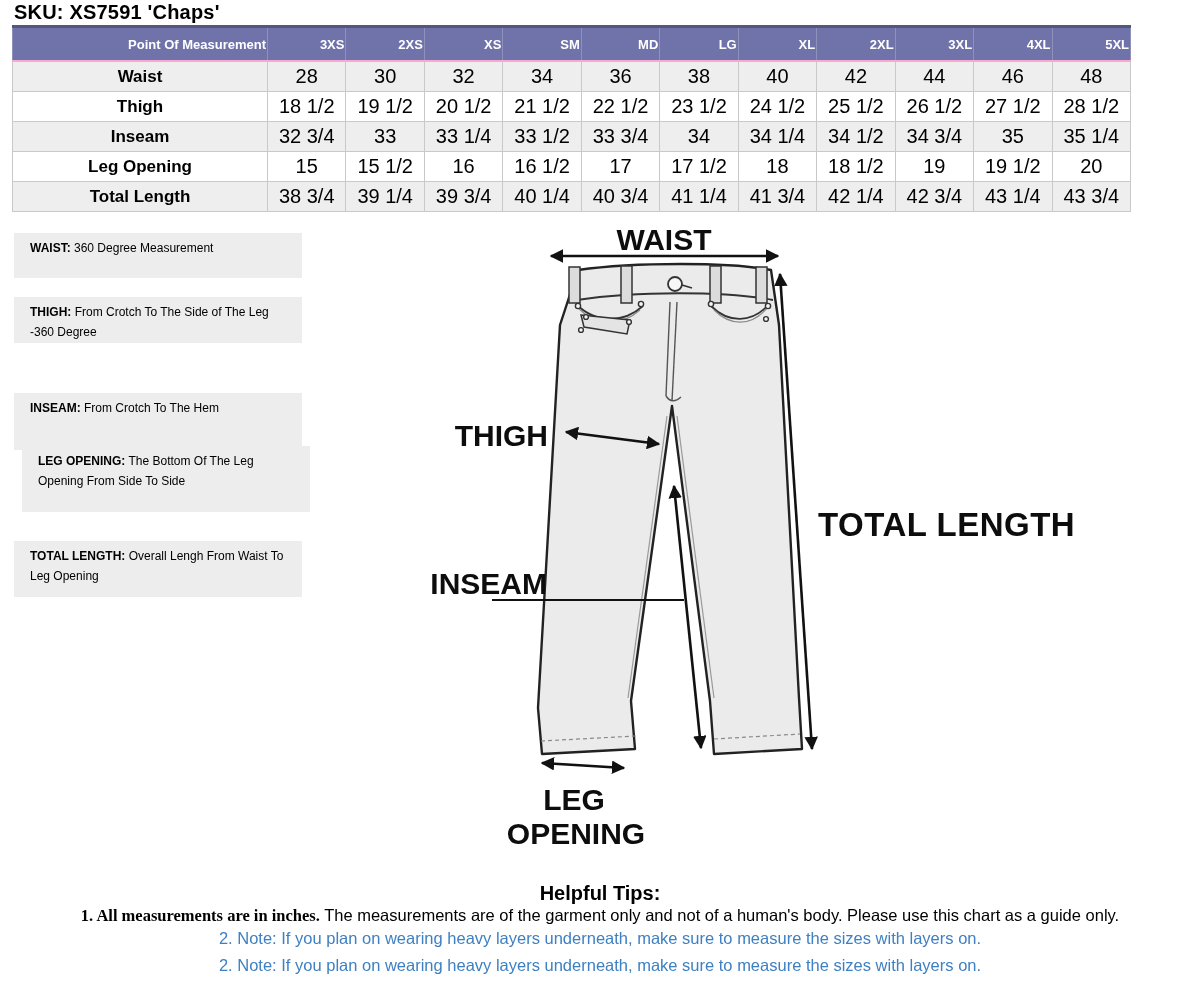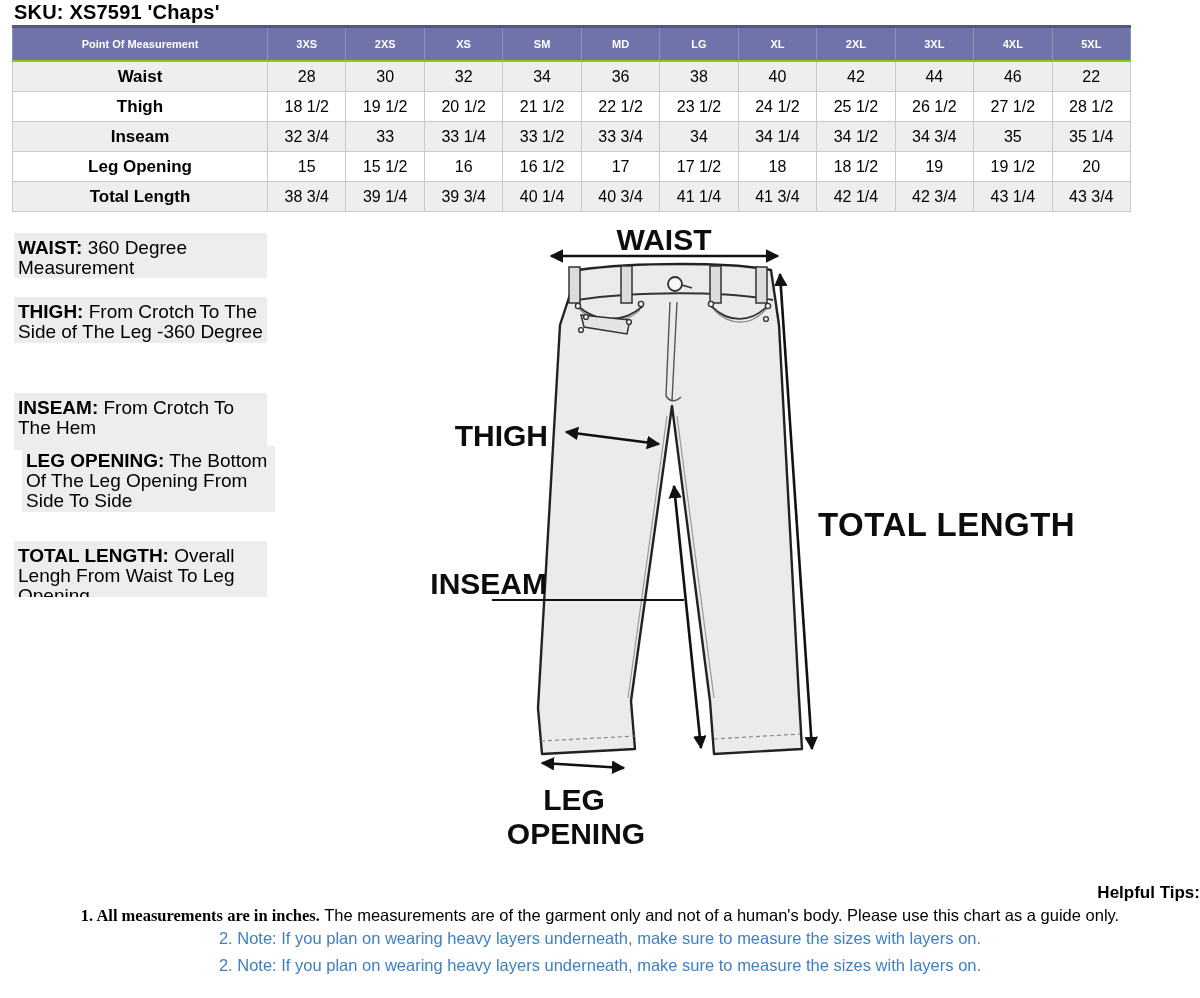--- a/index.html
+++ b/index.html
@@ -9,57 +9,57 @@
   }
   
   .sku-title{position:absolute;left:14px;top:1px;font-size:20px;font-weight:bold;letter-spacing:.2px;}
   
   table.size-table{
     position:absolute;left:12px;top:25px;width:1119px;
     border-collapse:collapse;table-layout:fixed;
   }
   table.size-table thead th{
     height:30px;background:var(--header-bg,#6f73a9);color:var(--header-text,#fff);
-    font-size:11px;font-weight:bold;text-align:center;
+    font-size:13px;font-weight:bold;text-align:right;
     border:1px solid #8e91ba;border-top:3px solid var(--header-border,#53567f);
-    border-bottom:2px solid #84cc16;
+    border-bottom:2px solid #f9a8d4;
   }
   table.size-table tbody th,
   table.size-table tbody td{
     height:29px;text-align:center;vertical-align:middle;
     border:1px solid #c9c9c9;padding:0;background:#fff;
   }
   table.size-table tbody th{font-size:17px;font-weight:bold;}
-  table.size-table tbody td{font-size:16px;}
+  table.size-table tbody td{font-size:20px;}
   table.size-table tbody tr.stripe th,
   table.size-table tbody tr.stripe td{background:var(--row-stripe,#eee);}
   
   .definitions{position:absolute;left:14px;top:0;width:255px;}
   .def-box{
-    position:absolute;left:0;width:253px;box-sizing:border-box;
+    position:absolute;left:0;width:288px;box-sizing:border-box;
     background:var(--def-box-bg,#ededed);
-    font-size:19px;line-height:20px;padding:5px 4px;overflow:hidden;
+    font-size:12px;line-height:20px;padding:5px 16px;overflow:hidden;
   }
   .def-box b{font-weight:bold;}
   .def-0{top:233px;height:45px;}
   .def-1{top:297px;height:46px;}
   .def-2{top:393px;height:57px;}
   .def-3{top:446px;height:66px;margin-left:8px;}
   .def-4{top:541px;height:56px;}
   
   .diagram{position:absolute;left:400px;top:220px;width:700px;height:650px;}
   .diagram text{
     font-family:"Liberation Sans",sans-serif;font-weight:bold;fill:#0d0d0d;
   }
   .lbl{font-size:30px;}
   .lbl-big{font-size:33px;letter-spacing:.5px;}
   
   .tips{position:absolute;left:0;top:882px;width:1200px;text-align:center;
         font-size:16.5px;line-height:22px;}
-  .tips .heading{font-weight:bold;font-size:17px;text-align:right;}
+  .tips .heading{font-weight:bold;font-size:20px;}
   .tip{white-space:nowrap;}
   .tip-blue{color:var(--note-blue,#3e80c2);}
   .tip-last{margin-top:5px;}
   .b{font-weight:bold;font-family:Liberation Serif, serif;}
 </style>
 </head>
 <body>
 
 <div class="page">
 
@@ -102,21 +102,21 @@
           <td>28</td>
           <td>30</td>
           <td>32</td>
           <td>34</td>
           <td>36</td>
           <td>38</td>
           <td>40</td>
           <td>42</td>
           <td>44</td>
           <td>46</td>
-          <td>22</td>
+          <td>48</td>
         </tr>
         <tr>
           <th>Thigh</th>
           <td>18 1/2</td>
           <td>19 1/2</td>
           <td>20 1/2</td>
           <td>21 1/2</td>
           <td>22 1/2</td>
           <td>23 1/2</td>
           <td>24 1/2</td>

